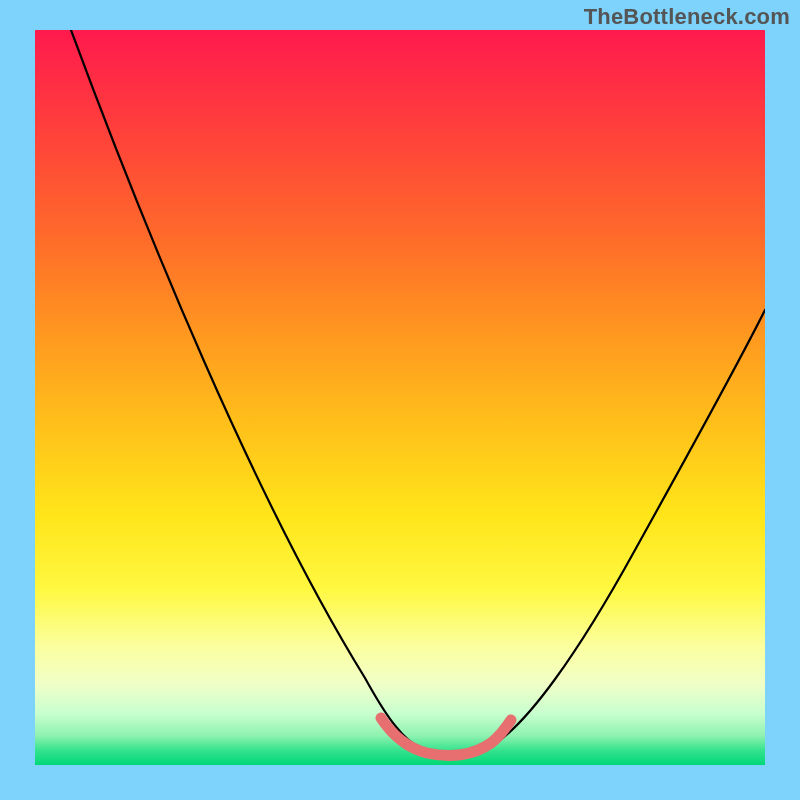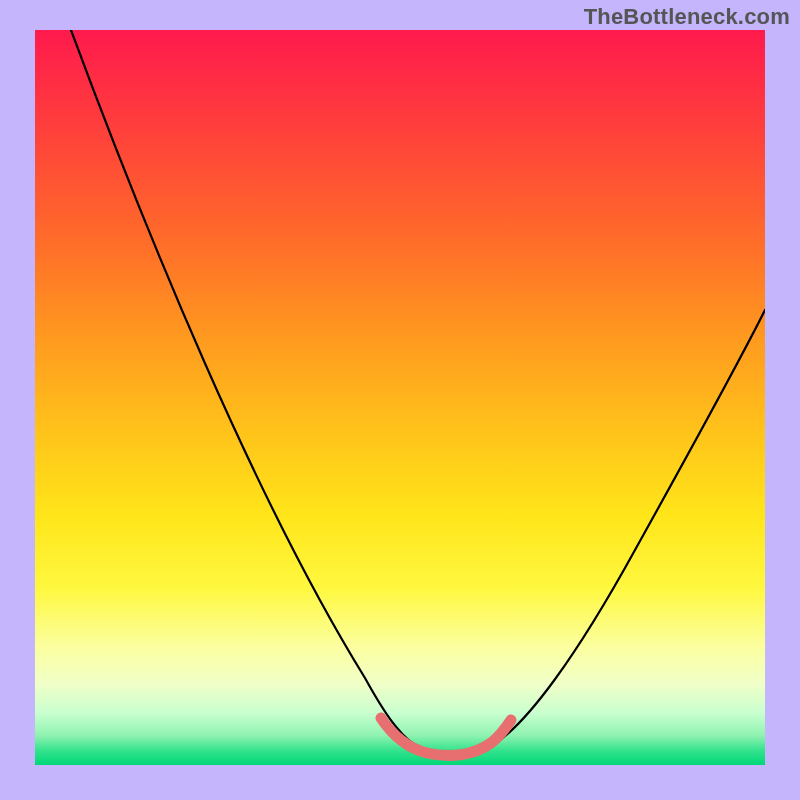--- a/index.html
+++ b/index.html
@@ -8,21 +8,21 @@
     width: 800px;
     height: 800px;
     background: #000;
     overflow: hidden;
     font-family: Arial, Helvetica, sans-serif;
   }
   .frame {
     position: relative;
     width: 800px;
     height: 800px;
-    background: #c4b5fd;
+    background: #7dd3fc;
   }
   .attribution {
     position: absolute;
     top: 4px;
     right: 10px;
     color: #555;
     font-size: 22px;
     font-weight: 600;
     letter-spacing: 0.2px;
     z-index: 10;

